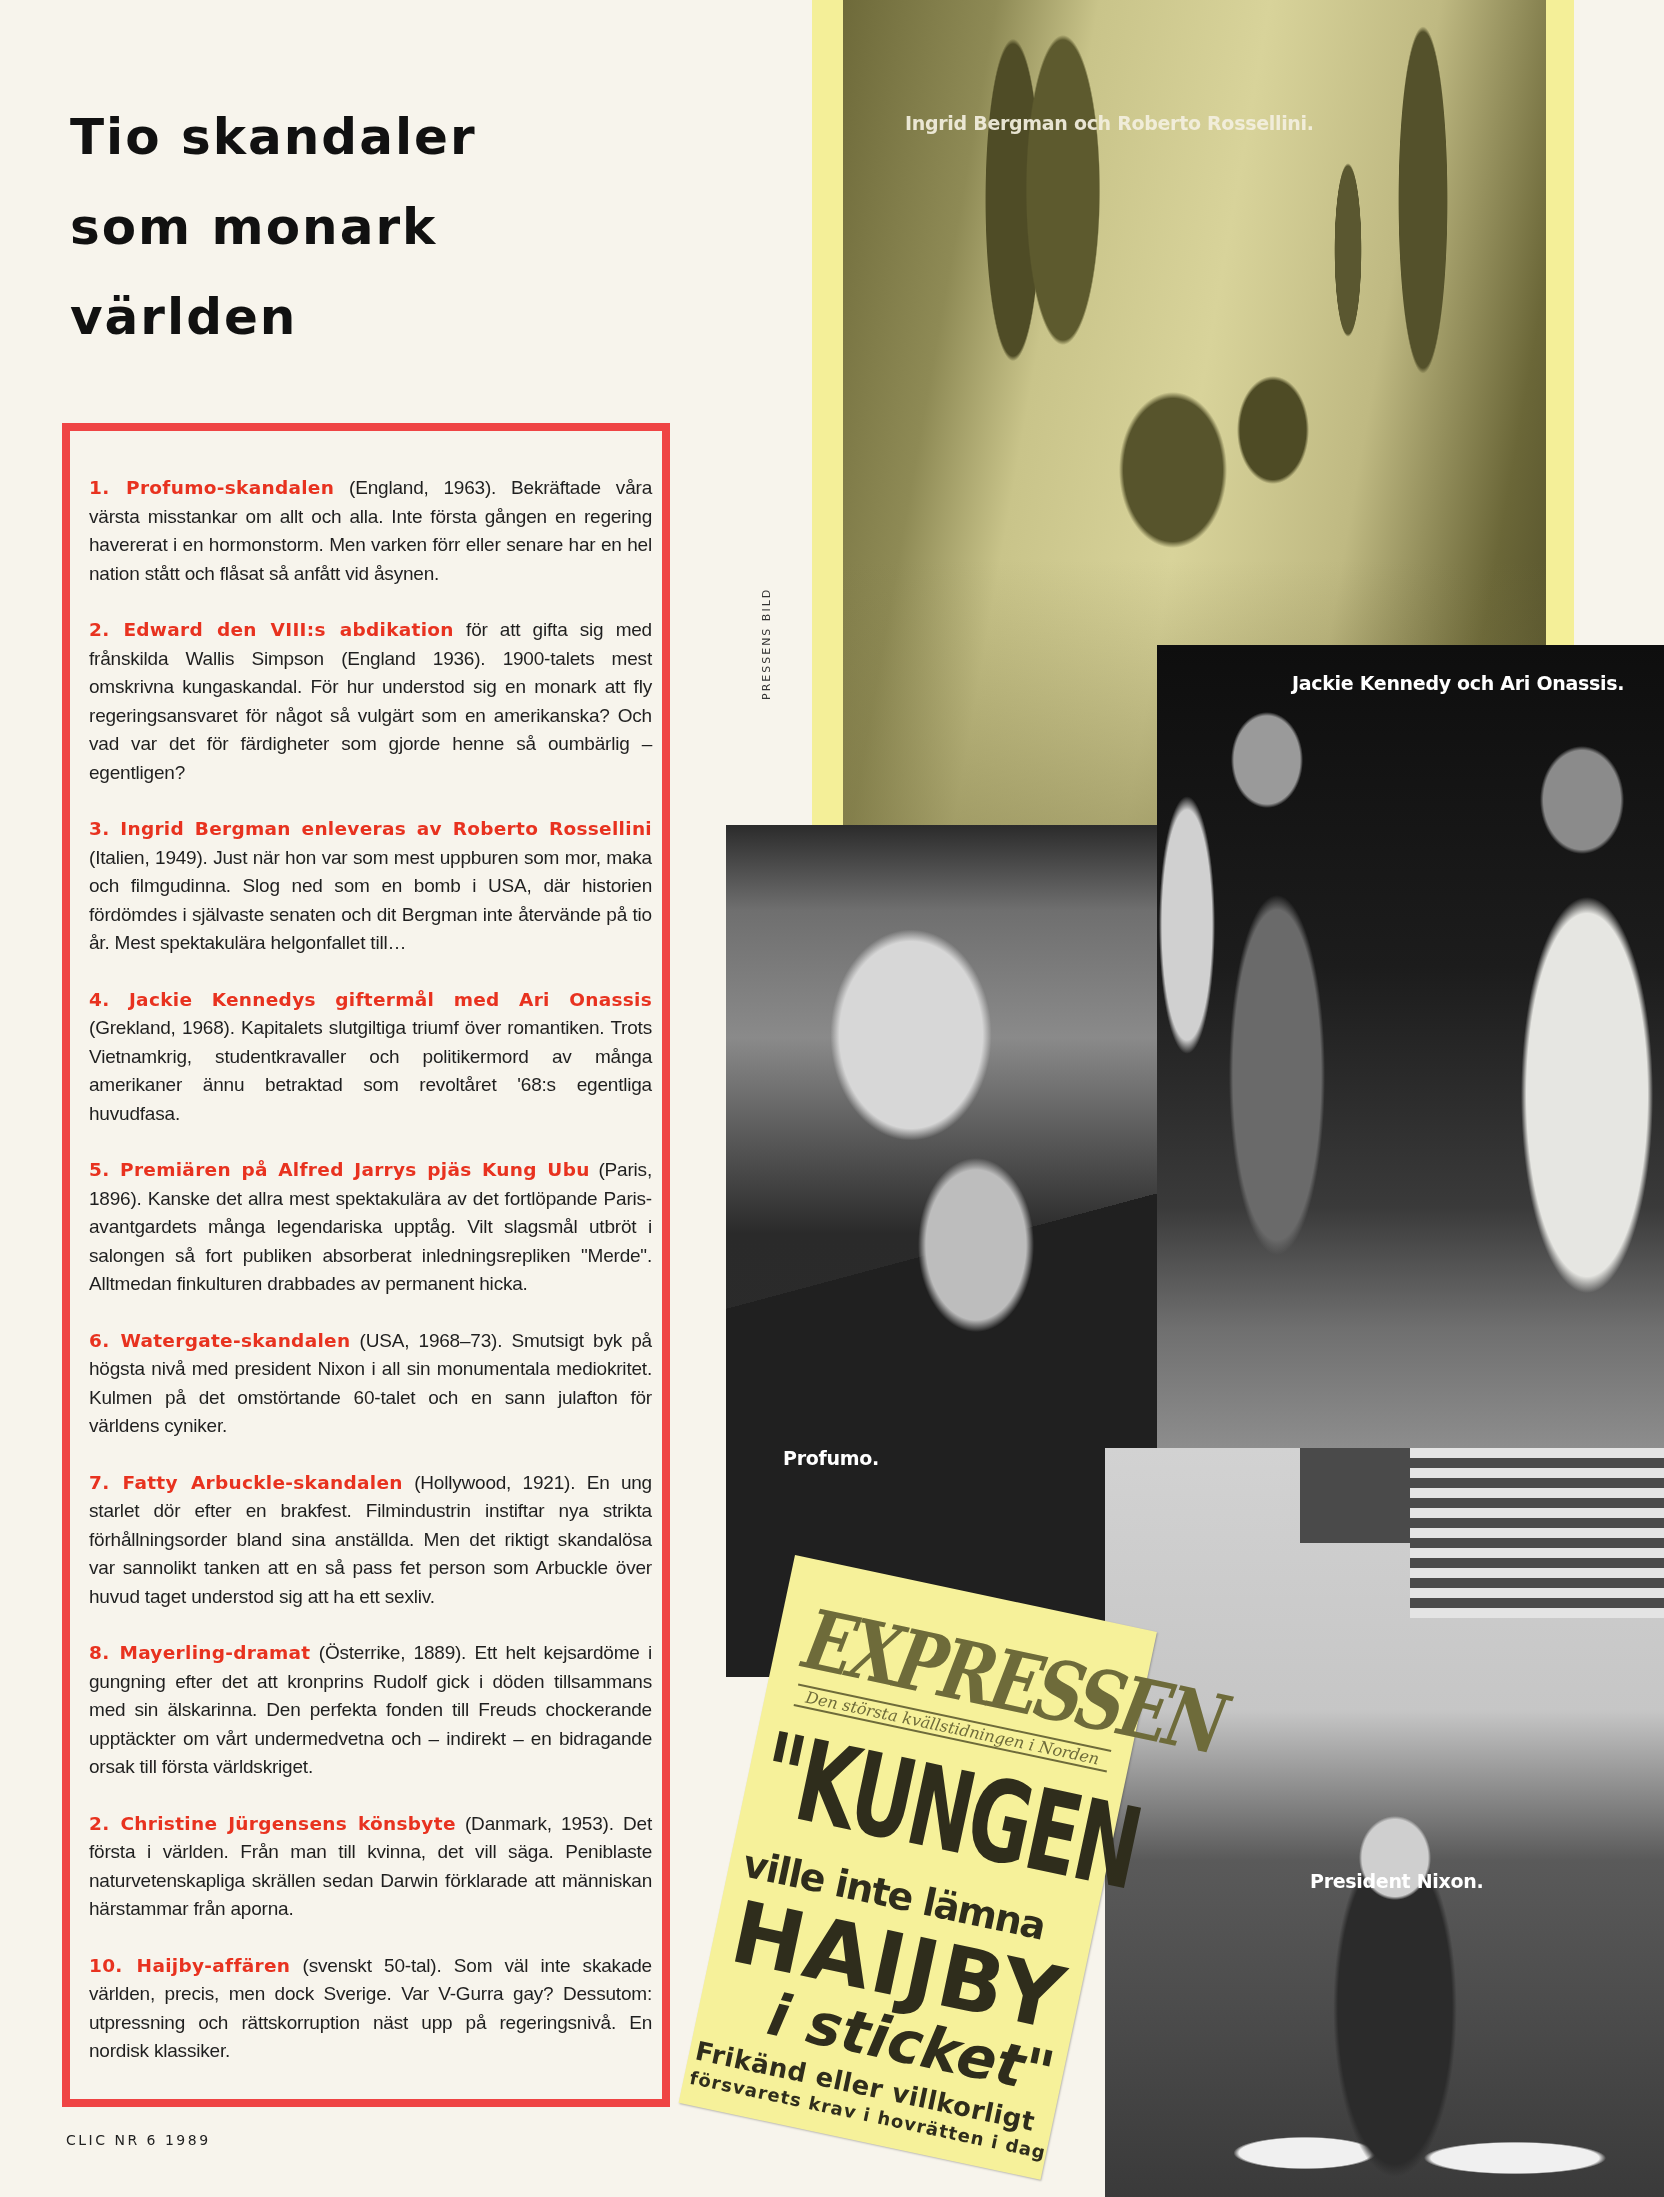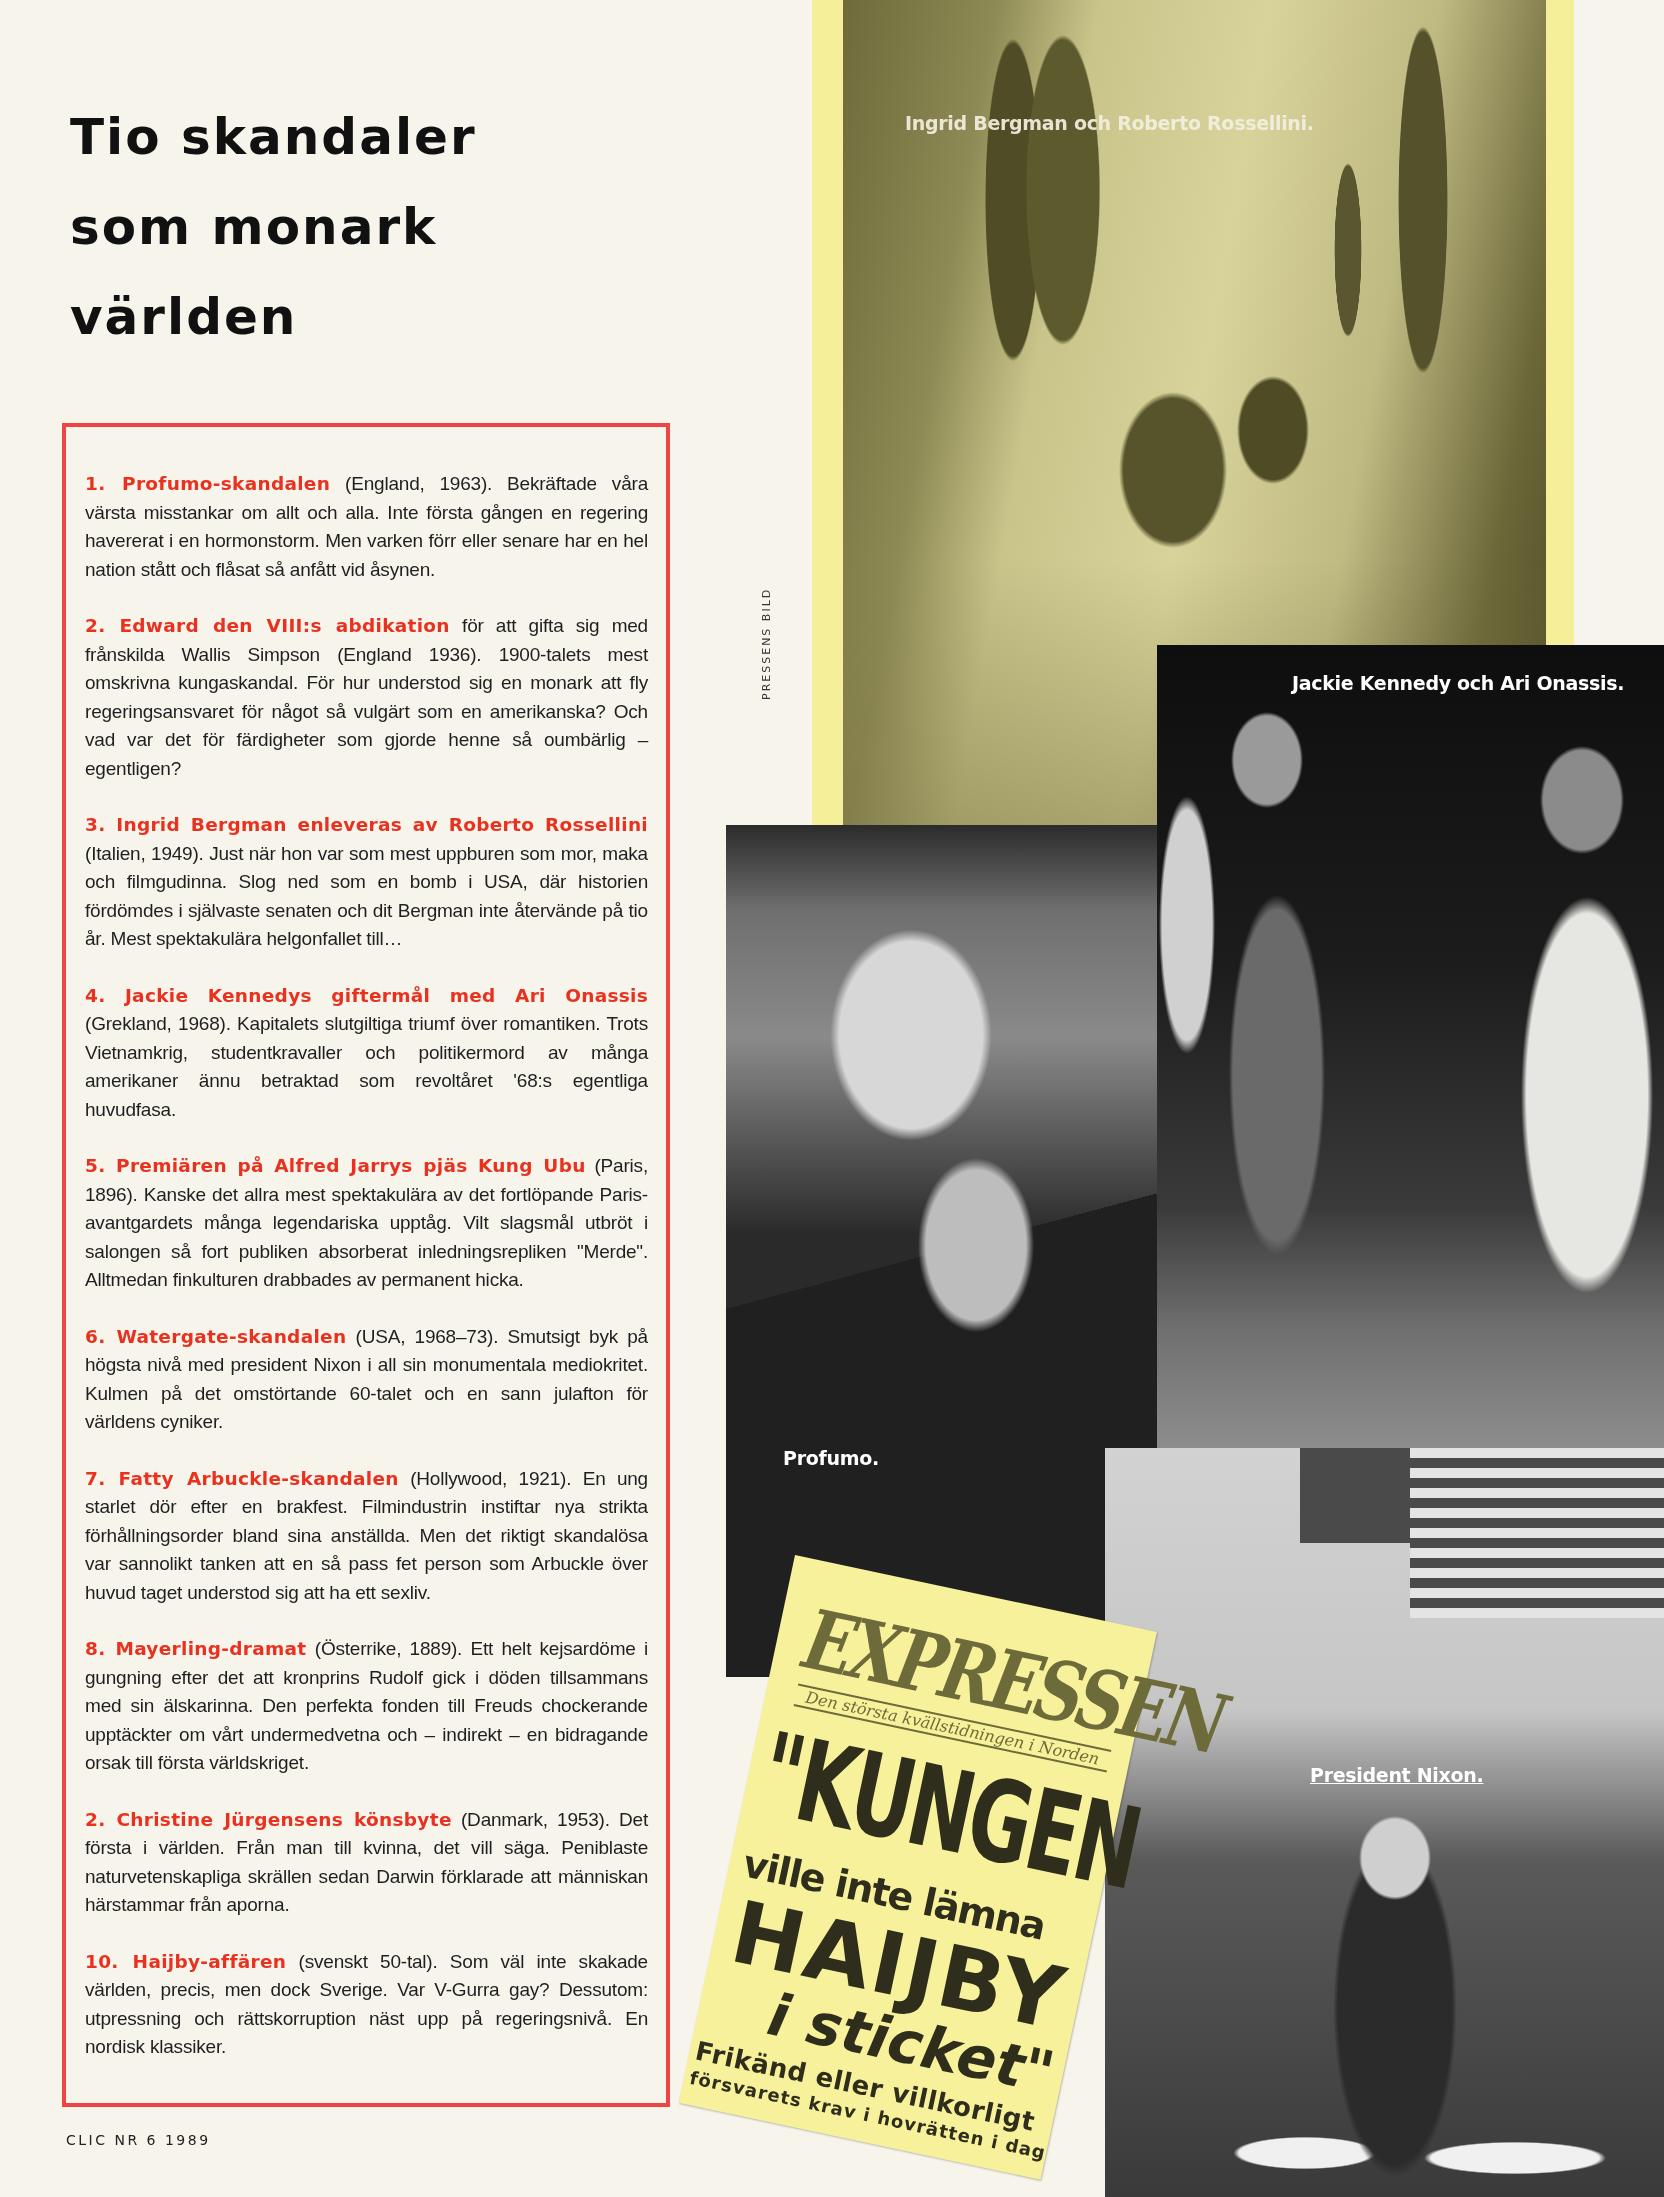--- a/index.html
+++ b/index.html
@@ -10,22 +10,22 @@
       color: #1b1b1b;
     }
     .title {
       position: absolute; left: 70px; top: 92px; width: 480px;
       font-family: "DejaVu Sans", sans-serif; font-weight: bold;
       font-size: 50px; line-height: 90px; letter-spacing: 2px; color: #111;
     }
     .title div { white-space: nowrap; }
     .listbox {
       position: absolute; left: 62px; top: 423px; width: 608px; height: 1684px;
-      border: 4px solid #ef4444; box-sizing: border-box;
-      padding: 24px 18px 0 19px;
+      border: 8px solid #ef4444; box-sizing: border-box;
+      padding: 24px 10px 0 19px;
     }
     .item {
       font-size: 19px; line-height: 28.5px; text-align: justify;
       margin-bottom: 28px; color: #1f1f1f;
       font-family: "Liberation Sans", sans-serif;
       letter-spacing: -0.2px;
     }
     .item .head {
       color: #e8321f; font-weight: bold;
       font-family: "DejaVu Sans", sans-serif; font-size: 18.5px;
@@ -95,21 +95,21 @@
         linear-gradient(180deg, #d2d2d2 0%, #c6c6c6 35%, #5a5a5a 55%, #3a3a3a 100%);
     }
     .caption {
       position: absolute; color: #fff; font-weight: bold;
       font-family: "DejaVu Sans", sans-serif; font-size: 19px;
       white-space: nowrap; letter-spacing: -0.3px;
     }
     .cap-bergman { left: 905px; top: 112px; color: #f4f0e0; opacity: 0.92; }
     .cap-jackie { left: 1292px; top: 672px; }
     .cap-profumo { left: 783px; top: 1447px; }
-    .cap-nixon { left: 1310px; top: 1764px; text-decoration: underline; }
+    .cap-nixon { left: 1310px; top: 1870px; }
     
     .clipping {
       position: absolute; left: 795px; top: 1555px; width: 370px; height: 560px;
       background: #f6f19a; transform-origin: left top; transform: rotate(12deg);
       box-shadow: 1px 1px 2px rgba(0,0,0,0.25);
       font-family: "DejaVu Sans", sans-serif; color: #2f2d1c;
     }
     .clip-masthead {
       position: absolute; left: 28px; top: 30px; width: 320px;
       font-family: "DejaVu Serif", serif; font-weight: bold; font-style: italic;

